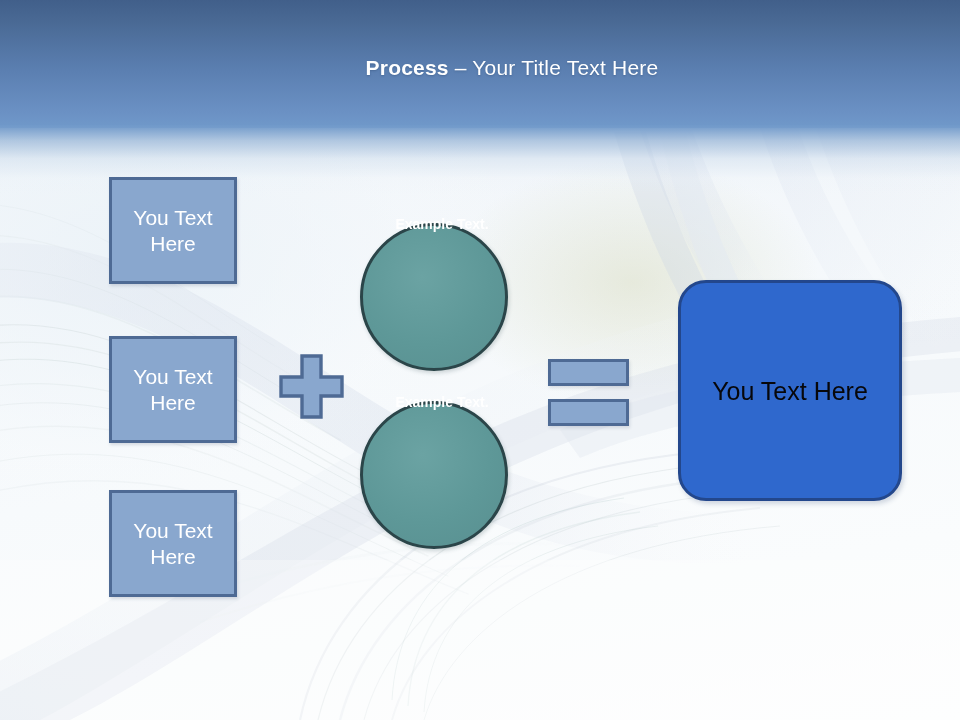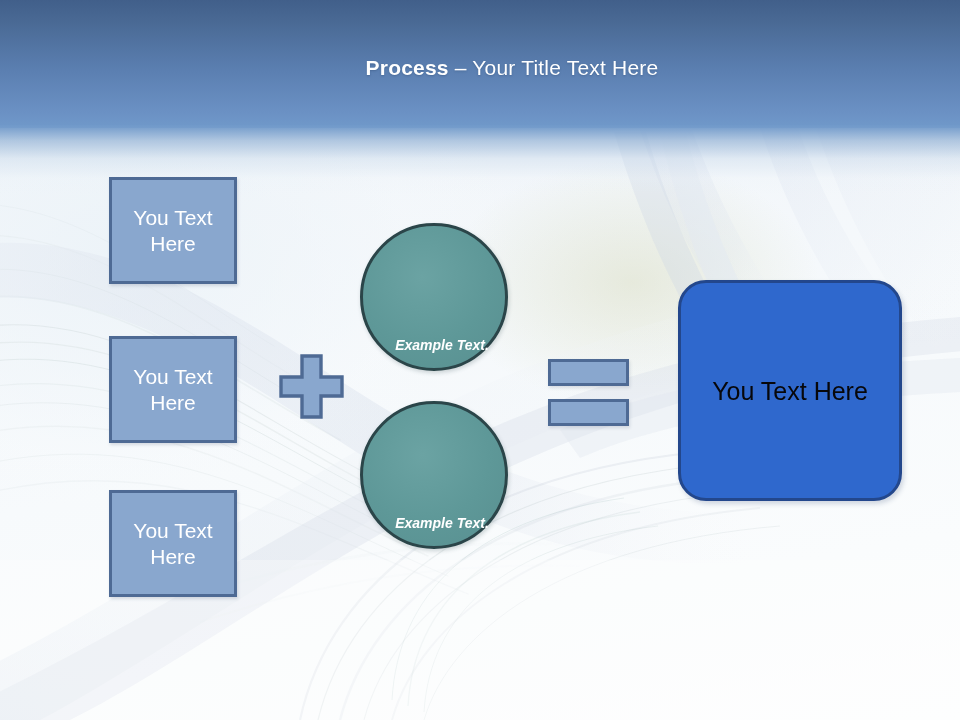--- a/index.html
+++ b/index.html
@@ -98,24 +98,23 @@
     width: 148px;
     height: 148px;
     border-radius: 50%;
     background: radial-gradient(circle at 42% 36%, #6ba3a3 0%, #5e9898 55%, #588f90 100%);
     border: 3px solid #2b4549;
     box-sizing: border-box;
     color: #ffffff;
     font-size: 14px;
     line-height: 21px;
     font-weight: bold;
-    font-style: italic;
     text-align: center;
     display: flex;
-    align-items: flex-end;
+    align-items: flex-start;
     justify-content: center;
     box-shadow: 1px 2px 4px rgba(40,70,75,0.22);
   }
   .circ .ctext { transform: translate(8px, -12px); }
   .circ1 { left: 360px; top: 223px; }
   .circ2 { left: 360px; top: 401px; }
 
   .plus {
     position: absolute;
     left: 279px;

